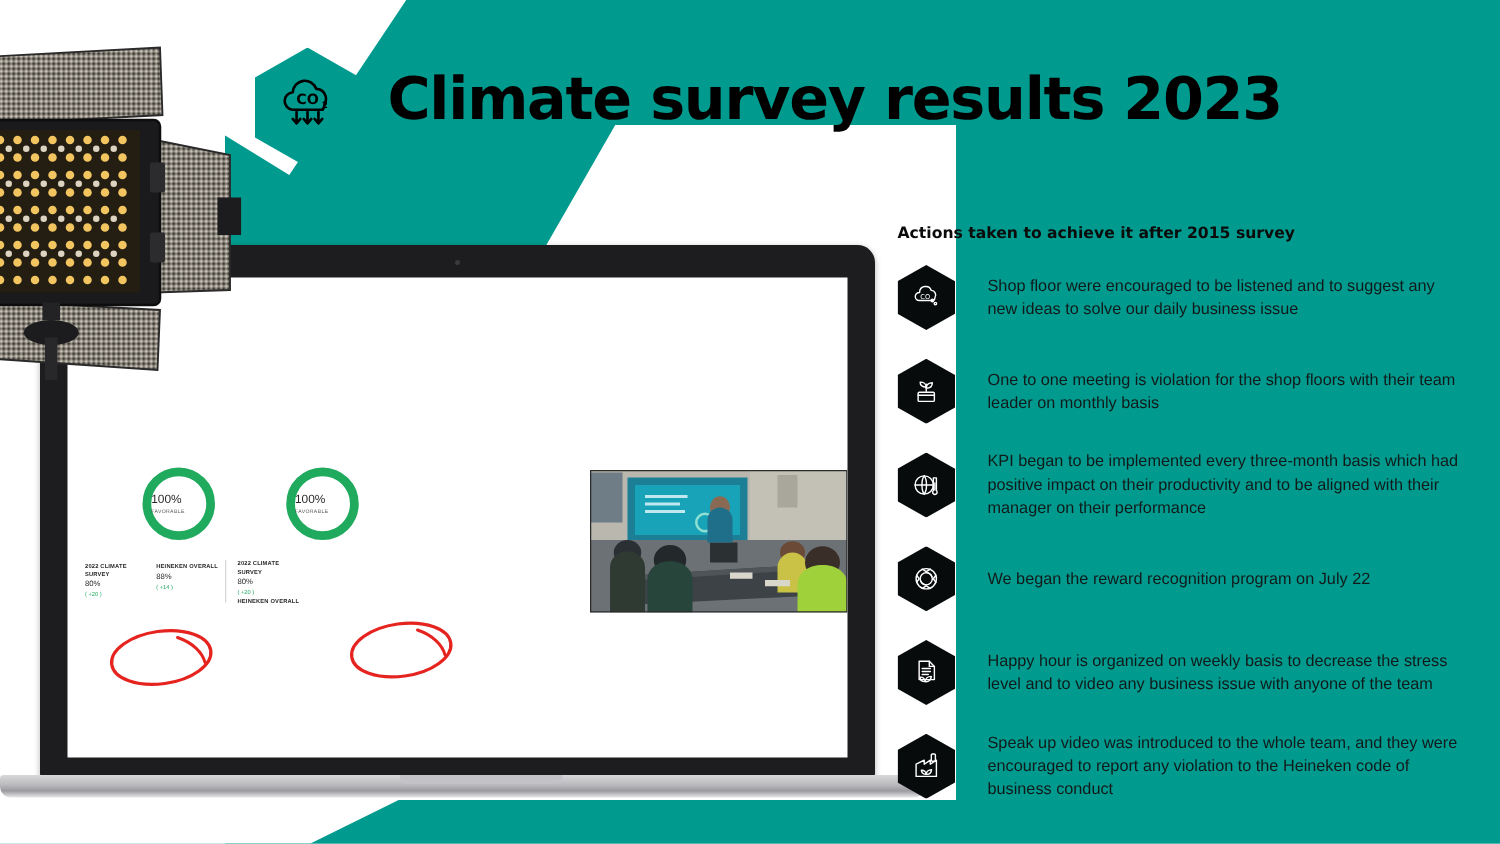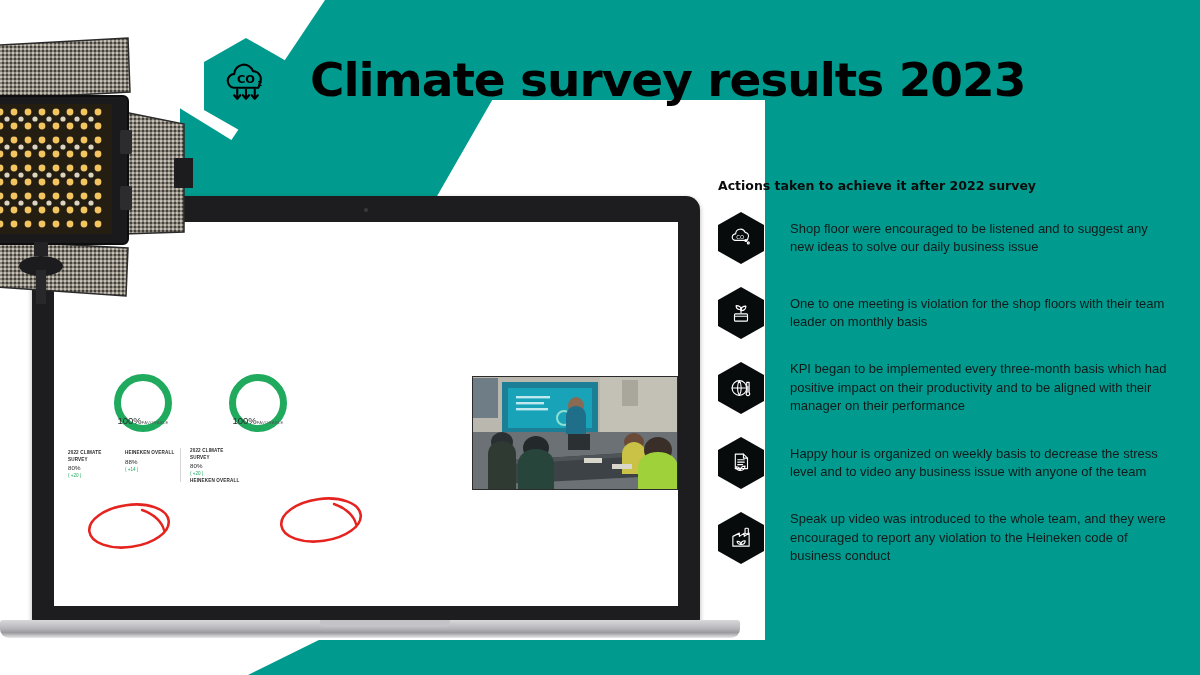--- a/index.html
+++ b/index.html
@@ -139,22 +139,22 @@
     border-radius:0 0 5px 5px;
   }
 
   
   .slide{ position:absolute; inset:0; }
   .donut{
     position:absolute;
     width:58px; height:58px;
     border-radius:50%;
     border:7px solid #1faa5e;
-    display:flex; flex-direction:row;
-    align-items:flex-end; justify-content:center;
+    display:flex; flex-direction:column;
+    align-items:flex-start; justify-content:center;
     background:#fff;
   }
   .donut-pct{ font-size:9.5px; color:#2a2a2a; line-height:1; }
   .donut-lbl{ font-size:4.1px; color:#55565a; letter-spacing:.3px; margin-top:1.5px; }
 
   .statblock{ position:absolute; font-size:4.6px; color:#2c2c2e; line-height:1.45; }
   .stat-head{ font-weight:bold; letter-spacing:.15px; }
   .stat-val{ font-size:6.2px; margin-top:1px; }
   .stat-delta{ color:#1faa5e; font-size:4.6px; }
   .divider-v{
@@ -446,21 +446,21 @@
 
   <rect x="142" y="96" width="12" height="24" rx="2" fill="#2c2c2e"></rect>
   <rect x="142" y="152" width="12" height="24" rx="2" fill="#2c2c2e"></rect>
   <rect x="56" y="208" width="14" height="14" fill="#232325"></rect>
   <ellipse cx="63" cy="232" rx="22" ry="10" fill="#1c1c1e"></ellipse>
   <rect x="58" y="236" width="10" height="34" fill="#28282a"></rect>
   <rect x="196" y="124" width="19" height="30" fill="#1c1c1e"></rect>
 </svg>
 
 <div class="actions">
-  <div class="actions-title">Actions taken to achieve it after 2022 survey</div>
+  <div class="actions-title">Actions taken to achieve it after 2015 survey</div>
 
   <div class="action-row">
     <div class="hex">
       <svg viewBox="0 0 32 32" fill="none" stroke="#fff" stroke-width="1.4" stroke-linecap="round" stroke-linejoin="round">
         <path d="M9 19a4 4 0 0 1 .4-8A6 6 0 0 1 21 9a4.6 4.6 0 0 1 3.6 7A3.6 3.6 0 0 1 23 19z"></path>
         <text x="15" y="17" font-size="6.5" fill="#fff" stroke="none" font-family="DejaVu Sans, sans-serif" text-anchor="middle">CO</text>
         <circle cx="22" cy="19" r="1.2"></circle>
           <circle cx="25" cy="22" r="1.2"></circle>
       </svg>
     </div>
@@ -485,20 +485,32 @@
       <svg viewBox="0 0 32 32" fill="none" stroke="#fff" stroke-width="1.4" stroke-linecap="round" stroke-linejoin="round">
         <circle cx="14" cy="16" r="9"></circle>
         <path d="M5 16h18M14 7c3 4 3 14 0 18M14 7c-3 4-3 14 0 18"></path>
         <path d="M23 9h3v12.5a2.2 2.2 0 1 1-3 0z"></path>
         <path d="M24.5 14v7"></path>
       </svg>
     </div>
     <div class="action-text">KPI began to be implemented every three-month basis which had positive impact on their productivity and to be aligned with their manager on their performance</div>
   </div>
 
+  <div class="action-row">
+    <div class="hex">
+      <svg viewBox="0 0 32 32" fill="none" stroke="#fff" stroke-width="1.4" stroke-linecap="round" stroke-linejoin="round">
+        <circle cx="16" cy="16" r="10"></circle>
+        <circle cx="16" cy="16" r="6"></circle>
+        <path d="M16 10c2.6 0 4.8 1.7 5.6 4M16 22c-2.6 0-4.8-1.7-5.6-4"></path>
+        <path d="M6.5 12.5 9 16l-2.5 3.5M25.5 12.5 23 16l2.5 3.5"></path>
+        <path d="M12 6.5 16 9l4-2.5M12 25.5 16 23l4 2.5"></path>
+      </svg>
+    </div>
+    <div class="action-text">We began the reward recognition program on July 22</div>
+  </div>
 
   <div class="action-row">
     <div class="hex">
       <svg viewBox="0 0 32 32" fill="none" stroke="#fff" stroke-width="1.4" stroke-linecap="round" stroke-linejoin="round">
         <path d="M9 5h10l5 5v13H9z"></path>
         <path d="M19 5v5h5"></path>
         <path d="M12 12h8M12 15h8M12 18h6"></path>
         <path d="M15 25c0-3 2.6-5.2 6-5.2-.2 3.4-2.6 5.6-6 5.2z"></path>
         <path d="M15 25c-3 0-5-1.8-5-4.4 2.8-.2 4.8 1.6 5 4.4z"></path>
       </svg>

